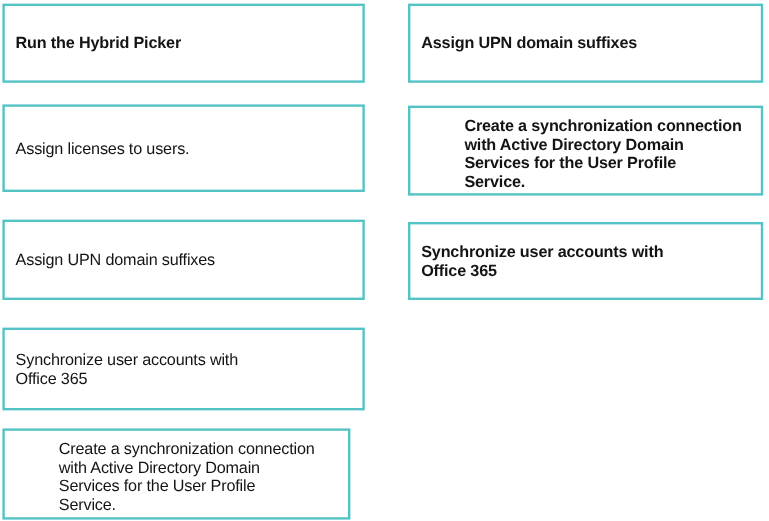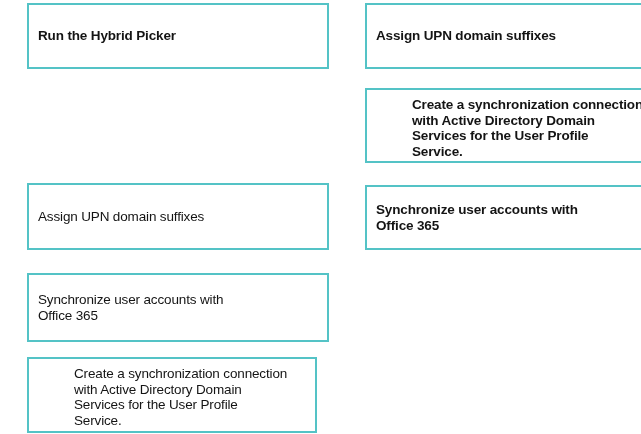--- a/index.html
+++ b/index.html
@@ -25,21 +25,20 @@
     background: #ffffff;
   }
   .card {
     position: absolute;
     box-sizing: border-box;
     background: #ffffff;
     border: 2px solid #54c3c6;
     display: flex;
     align-items: center;
     overflow: hidden;
-    margin-left: 25px;
   }
   .card.top-align {
     align-items: flex-start;
     padding-left: 36px;
   }
   .card-label {
     display: block;
     width: 100%;
     padding: 0 9px;
     color: #141414;
@@ -59,20 +58,23 @@
 </style>
 </head>
 <body>
 
 <div id="stage">
 
   <div class="card" style="left:2px; top:3px; width:302px; height:66px;">
     <span class="card-label">Run the Hybrid Picker</span>
   </div>
 
+  <div class="card" style="left:2px; top:87px; width:302px; height:73px;">
+    <span class="card-label light">Assign licenses to users.</span>
+  </div>
 
   <div class="card" style="left:2px; top:183px; width:302px; height:67px;">
     <span class="card-label light">Assign UPN domain suffixes</span>
   </div>
 
   <div class="card" style="left:2px; top:273px; width:302px; height:69px;">
     <span class="card-label light">Synchronize user accounts with
 Office 365</span>
   </div>
 

